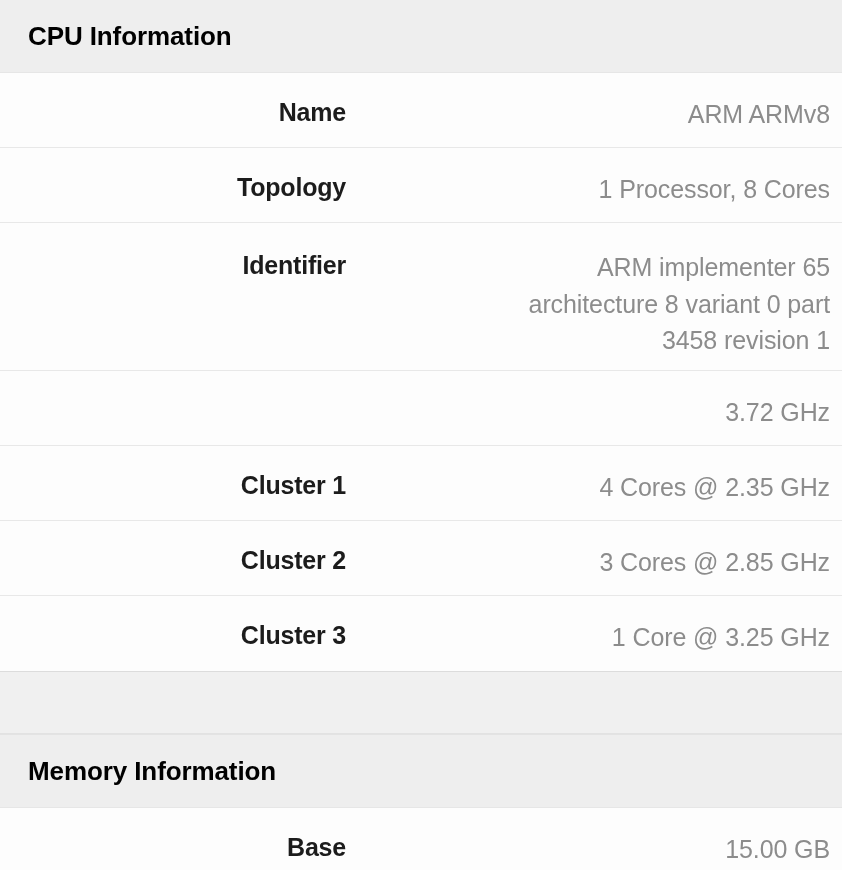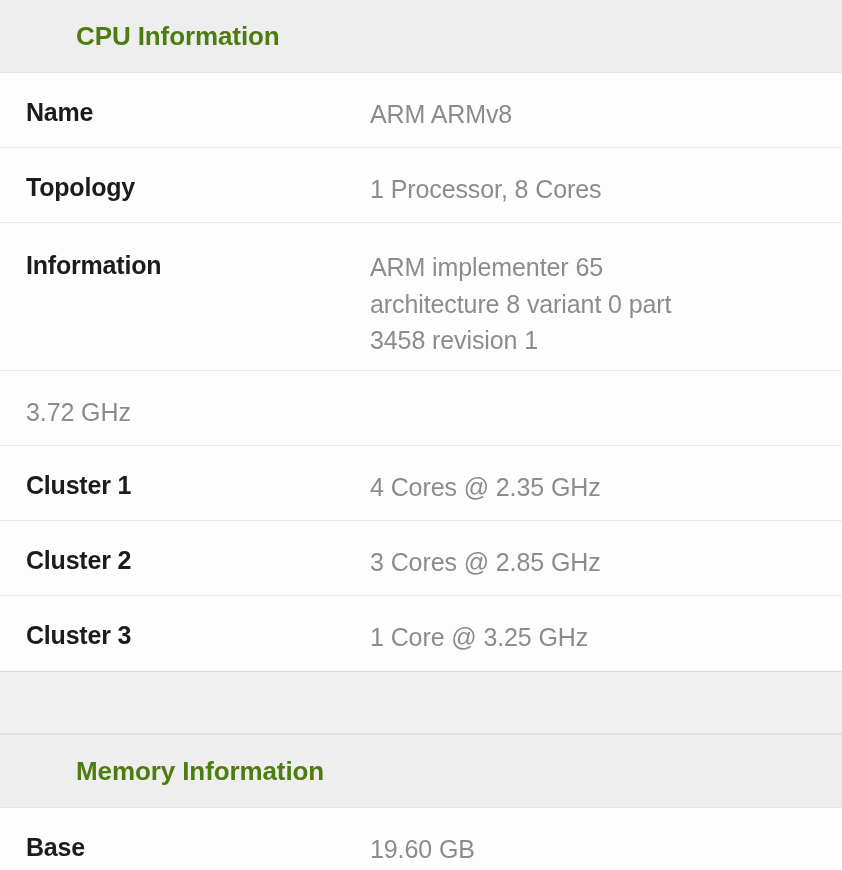--- a/index.html
+++ b/index.html
@@ -38,38 +38,38 @@
     height: 73px;
     box-sizing: border-box;
     display: flex;
     align-items: center;
     padding-left: 28px;
     border-bottom: 1px solid #e6e6e6;
   }
   .section-header-title {
     font-size: 26px;
     font-weight: bold;
-    color: #4d7c0f;
+    color: #000000;
     letter-spacing: -0.1px;
     line-height: 1;
-    margin-left: 48px;
   }
 
   
   .rows {
     display: block;
   }
   .row {
     display: flex;
     align-items: flex-start;
     min-height: 75px;
     box-sizing: border-box;
     border-bottom: 1px solid #e8e8e8;
-    padding: 0 12px 0 26px;
+    padding: 0 12px 0 2px;
     background: #fdfdfd;
+    text-align: right;
   }
   .row:last-child {
     border-bottom: none;
   }
   .row-label {
     width: 344px;
     flex: 0 0 344px;
     font-size: 25px;
     font-weight: bold;
     color: #1c1c1c;
@@ -119,21 +119,21 @@
         <span class="row-label">Name</span>
         <span class="row-value">ARM ARMv8</span>
       </div>
 
       <div class="row">
         <span class="row-label">Topology</span>
         <span class="row-value">1 Processor, 8 Cores</span>
       </div>
 
       <div class="row tall">
-        <span class="row-label">Information</span>
+        <span class="row-label">Identifier</span>
         <span class="row-value">ARM implementer 65
 architecture 8 variant 0 part
 3458 revision 1</span>
       </div>
 
       <div class="row">
         <span class="row-value">3.72 GHz</span>
       </div>
 
       <div class="row">
@@ -156,18 +156,18 @@
 
   <div class="section-gap"></div>
 
   <div class="section">
     <div class="section-header">
       <span class="section-header-title">Memory Information</span>
     </div>
     <div class="rows">
       <div class="row">
         <span class="row-label">Base</span>
-        <span class="row-value">19.60 GB</span>
+        <span class="row-value">15.00 GB</span>
       </div>
     </div>
   </div>
 
 </div>
 
 </body></html>

